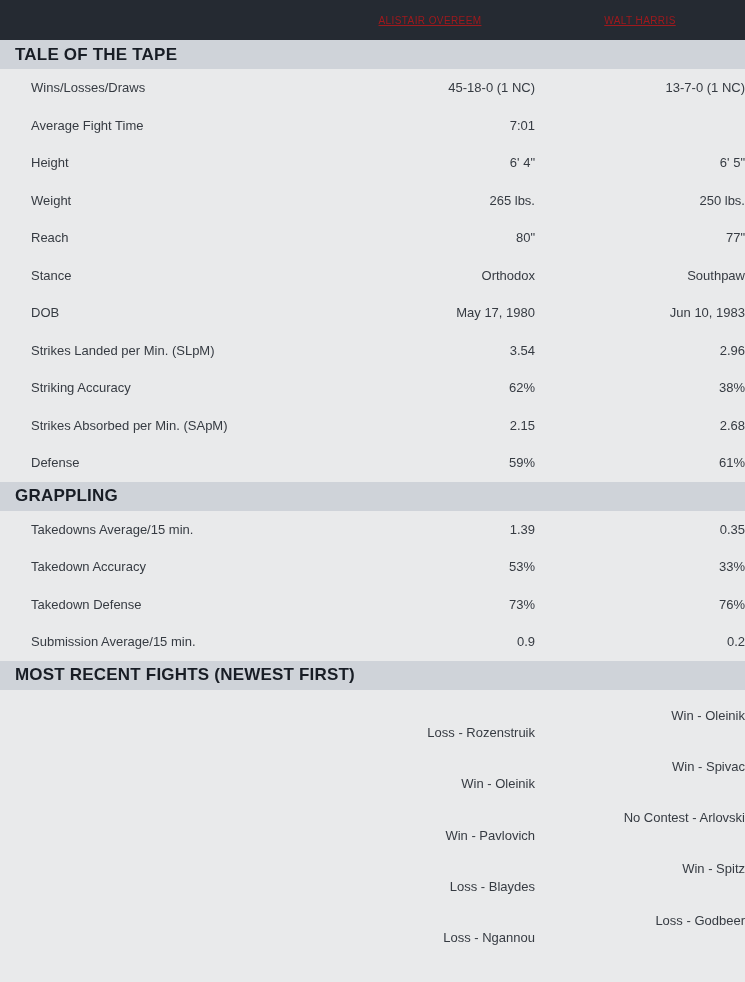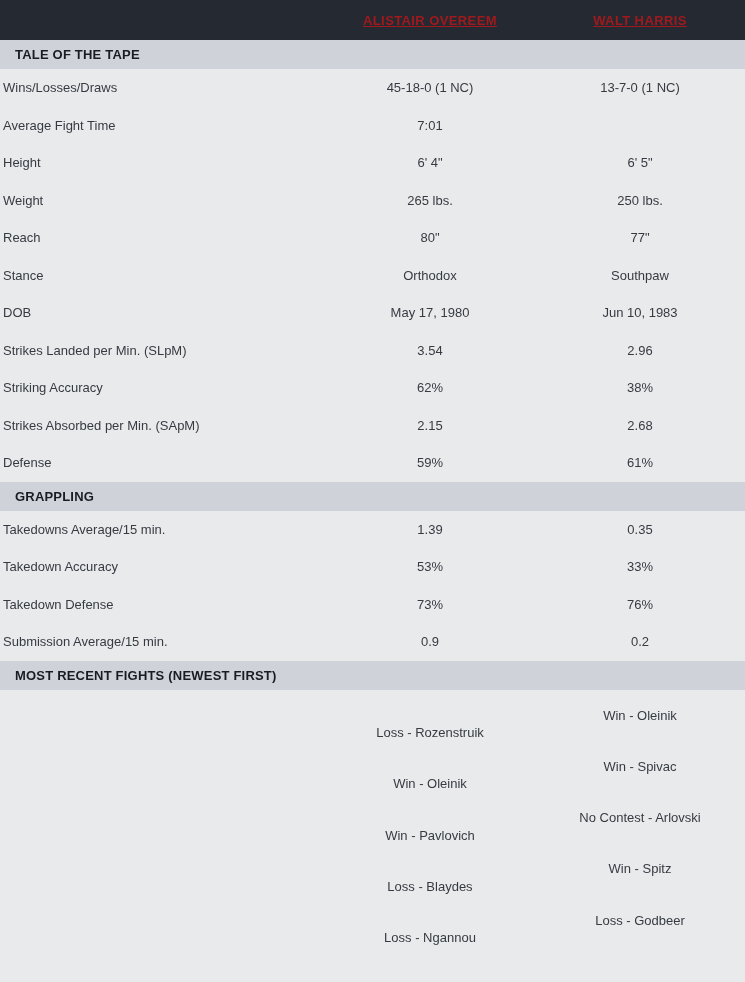--- a/index.html
+++ b/index.html
@@ -16,54 +16,54 @@
   .topbar {
     height: 40px;
     background: var(--bar-dark, #252a32);
     display: grid;
     grid-template-columns: 325px 210px 210px;
     align-items: center;
   }
   .fighter-name {
     text-align: center;
     color: var(--accent-red, #a0191d);
-    font-weight: bold;
-    font-size: 13px;
+    font-weight: normal;
+    font-size: 10px;
     letter-spacing: 0.4px;
     text-decoration: underline;
     cursor: pointer;
     white-space: nowrap;
   }
   .section-bar {
     height: 29px;
     background: var(--section-bg, #cfd3d9);
     display: flex;
     align-items: center;
     padding-left: 15px;
     box-sizing: border-box;
   }
   .section-title {
     font-weight: bold;
-    font-size: 13px;
+    font-size: 17px;
     color: #181d25;
     letter-spacing: 0.2px;
   }
   .row {
     height: 37.5px;
     display: grid;
     grid-template-columns: 325px 210px 210px;
     align-items: center;
     font-size: 13px;
     color: #363b42;
   }
   .row .label {
-    padding-left: 3px;
+    padding-left: 31px;
   }
   .cell {
-    text-align: center;
+    text-align: right;
     white-space: nowrap;
   }
   .section-body.tall .row {
     height: 51.25px;
   }
   .section-body.tall .cell.v1 {
     transform: translateY(7px);
     margin-top: 21px;
   }
 </style>

